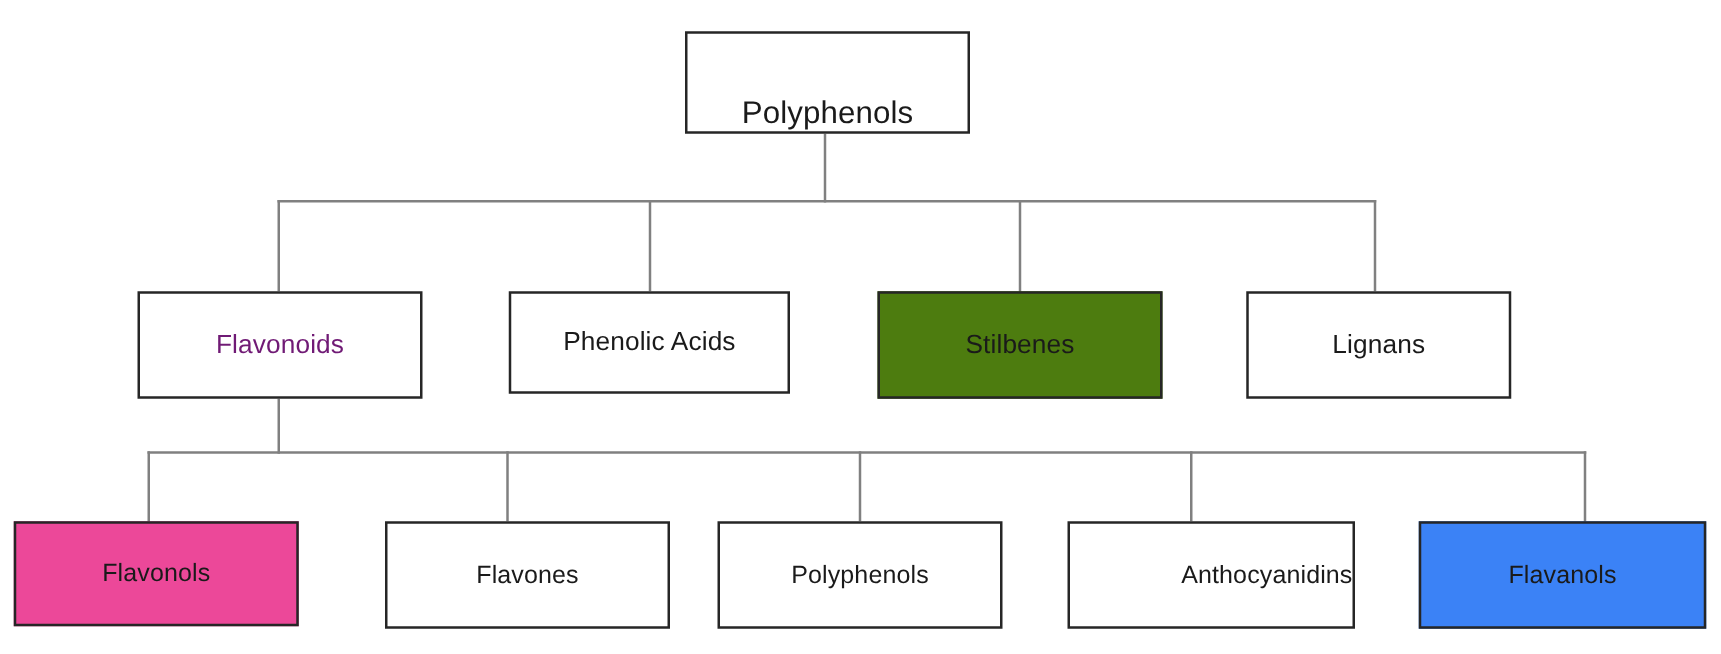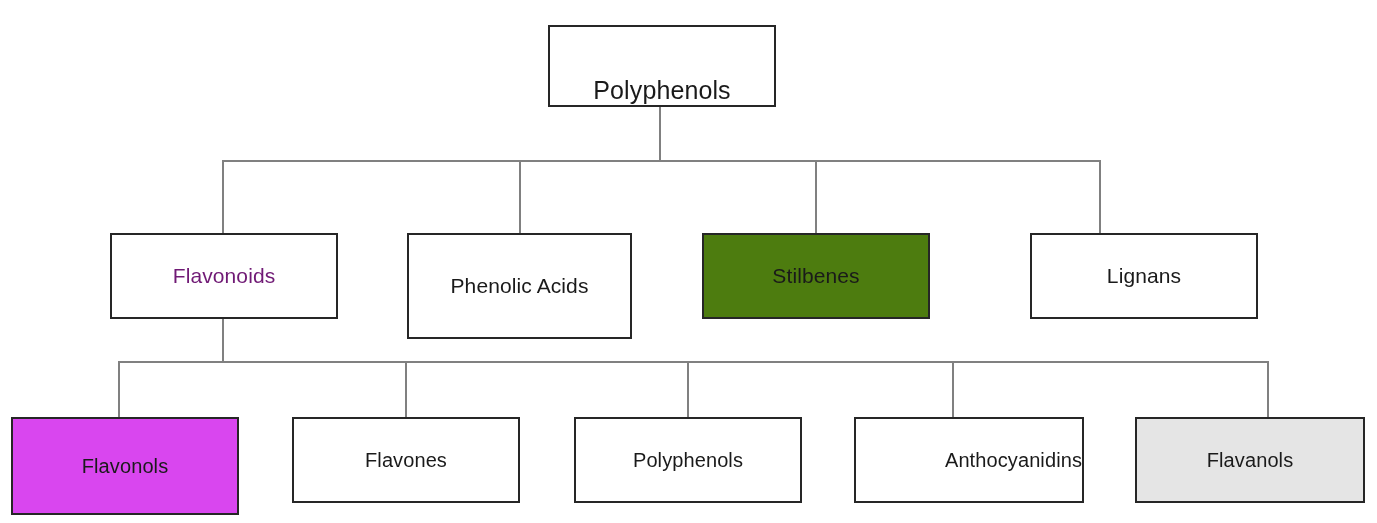--- a/index.html
+++ b/index.html
@@ -72,39 +72,39 @@
       </g>
   </svg>
 
   <div id="nodes-layer">
       <div class="node-box level-root" style="left: 548px; top: 25px; width: 228px; height: 82px; border-color: rgb(38, 38, 38); border-width: 2.5px; background: rgb(255, 255, 255); align-items: flex-end;">
         <span class="node-label" style="color: rgb(26, 26, 26);">Polyphenols</span>
       </div>
       <div class="node-box level-two" style="left: 110px; top: 233px; width: 228px; height: 86px; border-color: rgb(38, 38, 38); border-width: 2.5px; background: rgb(255, 255, 255);">
         <span class="node-label" style="color: #701a75;">Flavonoids</span>
       </div>
-      <div class="node-box level-two" style="left: 407px; top: 233px; width: 225px; height: 106px; border-color: rgb(38, 38, 38); border-width: 2.5px; background: rgb(255, 255, 255);">
+      <div class="node-box level-two" style="left: 407px; top: 233px; width: 225px; height: 82px; border-color: rgb(38, 38, 38); border-width: 2.5px; background: rgb(255, 255, 255);">
         <span class="node-label" style="color: rgb(26, 26, 26);">Phenolic Acids</span>
       </div>
       <div class="node-box level-two" style="left: 702px; top: 233px; width: 228px; height: 86px; border-color: rgb(38, 38, 38); border-width: 2.5px; background: #4d7c0f;">
         <span class="node-label" style="color: rgb(26, 26, 26);">Stilbenes</span>
       </div>
-      <div class="node-box level-two" style="left: 1030px; top: 233px; width: 228px; height: 86px; border-color: rgb(38, 38, 38); border-width: 2.5px; background: rgb(255, 255, 255);">
+      <div class="node-box level-two" style="left: 997px; top: 233px; width: 212px; height: 86px; border-color: rgb(38, 38, 38); border-width: 2.5px; background: rgb(255, 255, 255);">
         <span class="node-label" style="color: rgb(26, 26, 26);">Lignans</span>
       </div>
-      <div class="node-box level-three" style="left: 11px; top: 417px; width: 228px; height: 98px; border-color: rgb(38, 38, 38); border-width: 2.5px; background: #d946ef;">
+      <div class="node-box level-three" style="left: 11px; top: 417px; width: 228px; height: 84px; border-color: rgb(38, 38, 38); border-width: 2.5px; background: #ec4899;">
         <span class="node-label" style="color: rgb(26, 26, 26);">Flavonols</span>
       </div>
-      <div class="node-box level-three" style="left: 292px; top: 417px; width: 228px; height: 86px; border-color: rgb(38, 38, 38); border-width: 2.5px; background: rgb(255, 255, 255);">
+      <div class="node-box level-three" style="left: 308px; top: 417px; width: 228px; height: 86px; border-color: rgb(38, 38, 38); border-width: 2.5px; background: rgb(255, 255, 255);">
         <span class="node-label" style="color: rgb(26, 26, 26);">Flavones</span>
       </div>
       <div class="node-box level-three" style="left: 574px; top: 417px; width: 228px; height: 86px; border-color: rgb(38, 38, 38); border-width: 2.5px; background: rgb(255, 255, 255);">
         <span class="node-label" style="color: rgb(26, 26, 26);">Polyphenols</span>
       </div>
       <div class="node-box level-three" style="left: 854px; top: 417px; width: 230px; height: 86px; border-color: rgb(38, 38, 38); border-width: 2.5px; background: rgb(255, 255, 255); justify-content: flex-end;">
         <span class="node-label" style="color: rgb(26, 26, 26);">Anthocyanidins</span>
       </div>
-      <div class="node-box level-three" style="left: 1135px; top: 417px; width: 230px; height: 86px; border-color: rgb(38, 38, 38); border-width: 2.5px; background: #e5e5e5;">
+      <div class="node-box level-three" style="left: 1135px; top: 417px; width: 230px; height: 86px; border-color: rgb(38, 38, 38); border-width: 2.5px; background: #3b82f6;">
         <span class="node-label" style="color: rgb(26, 26, 26);">Flavanols</span>
       </div>
     </div>
 
 </div>
 
 </body></html>

